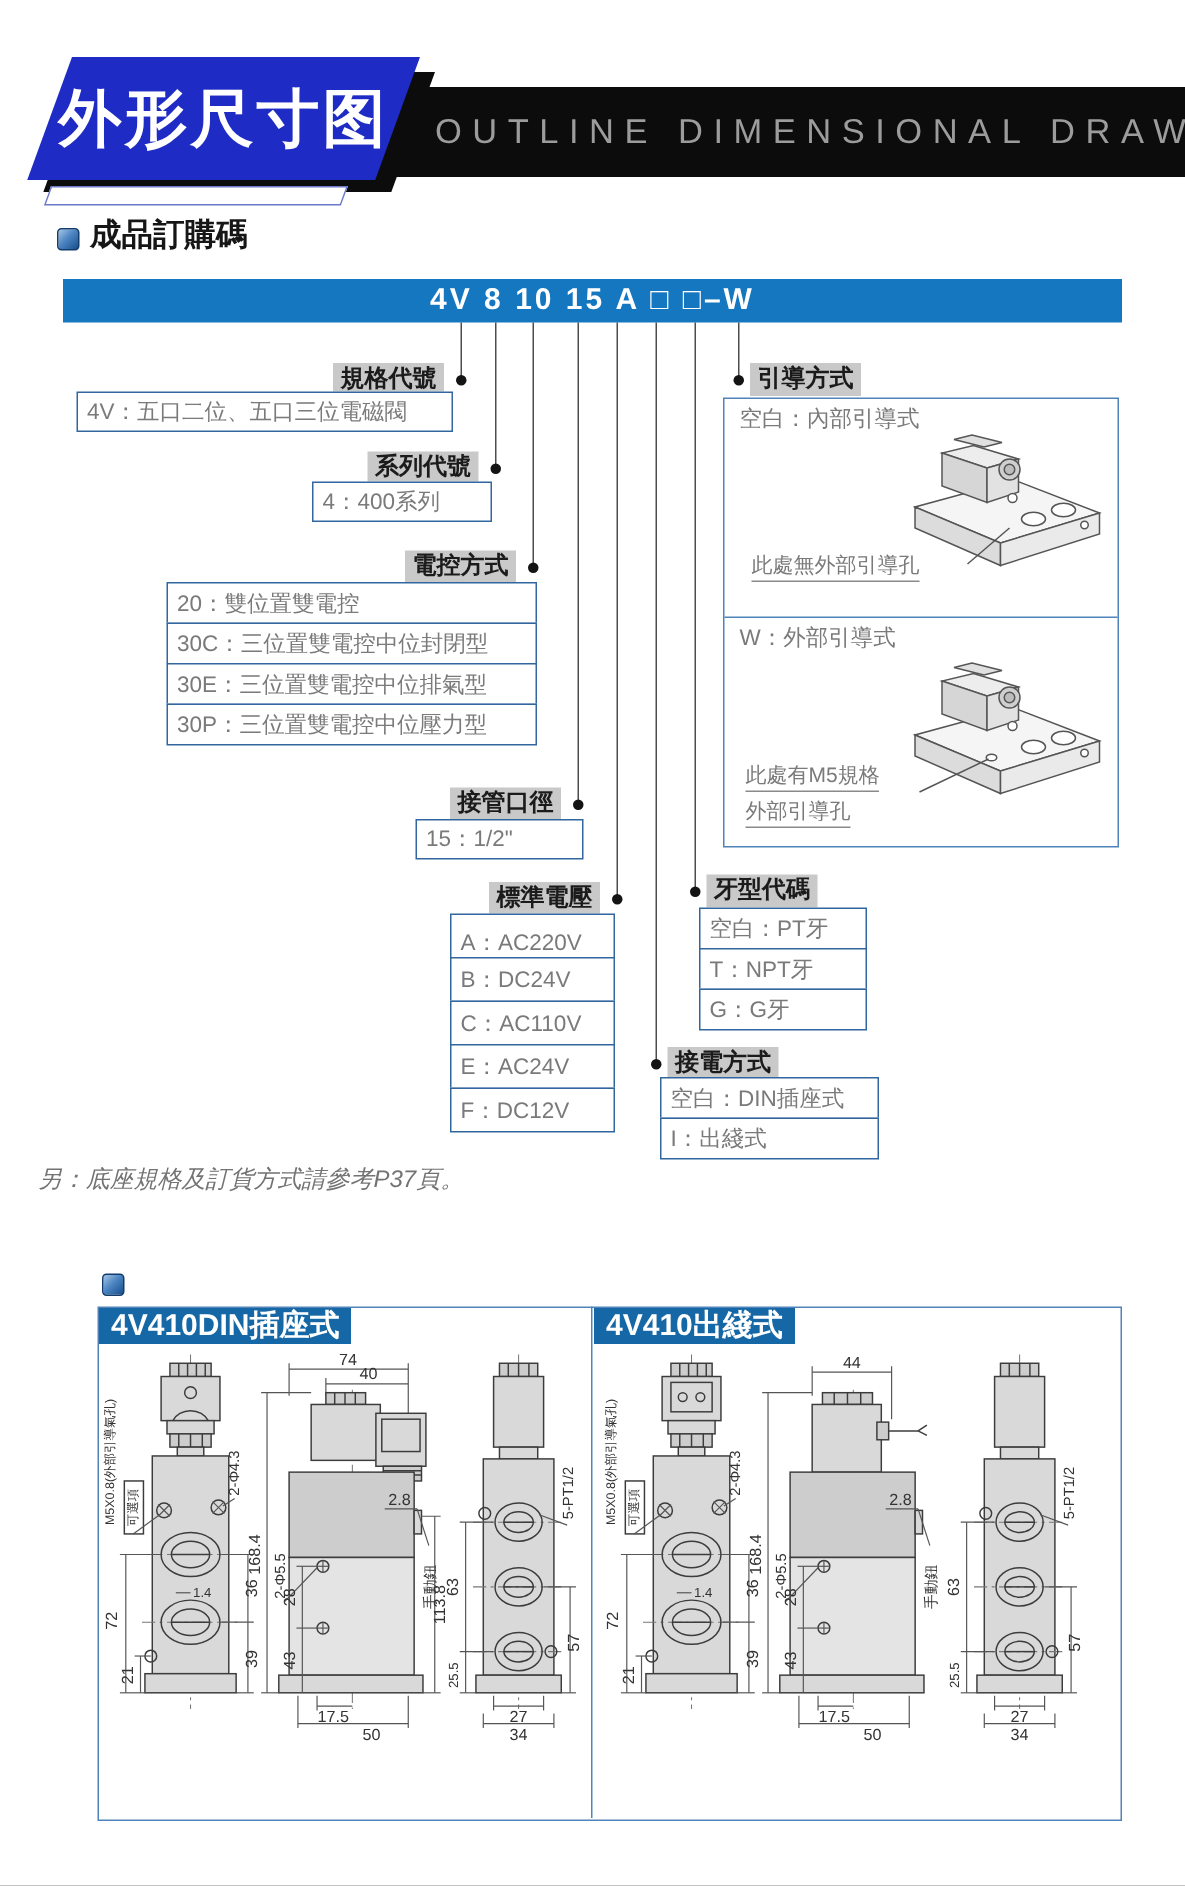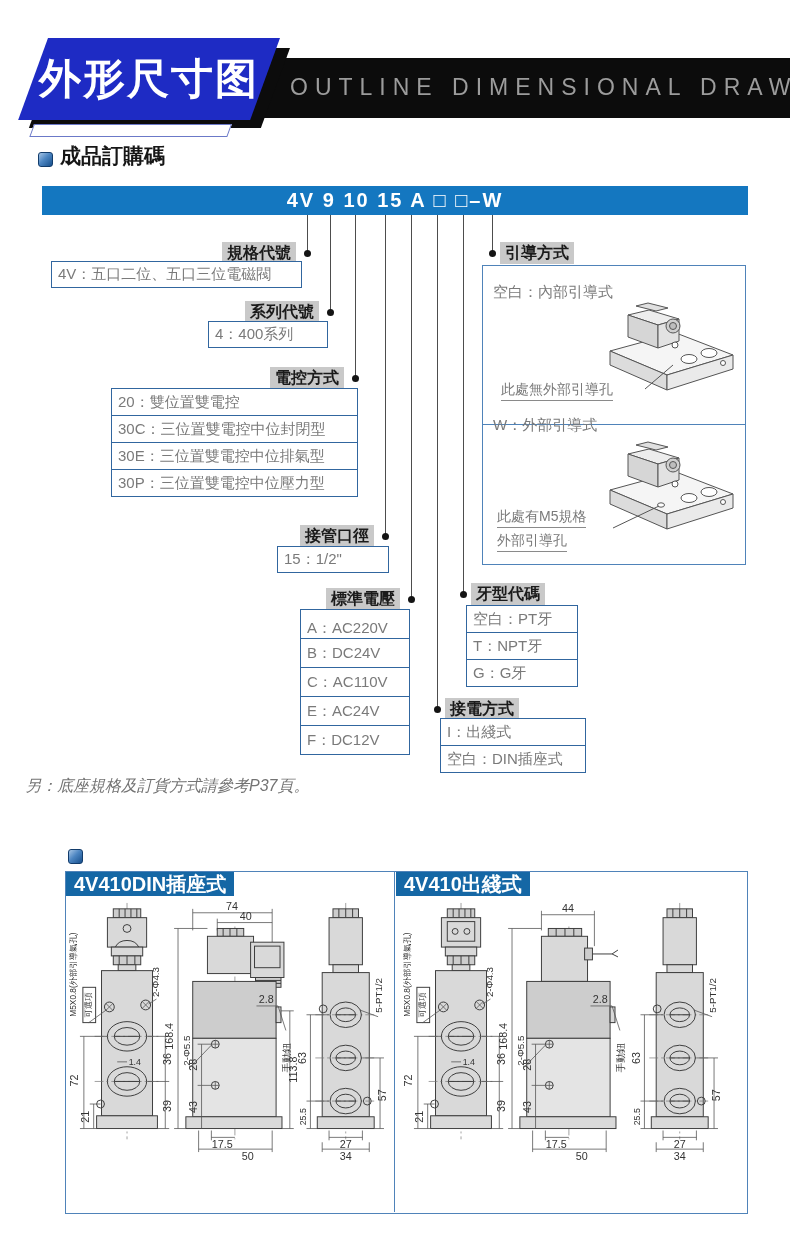--- a/index.html
+++ b/index.html
@@ -55,21 +55,21 @@
     <div class="abs" style="left:290px;top:74px;color:#9c9c9c;font-size:23px;letter-spacing:7px;
                 white-space:nowrap;">OUTLINE DIMENSIONAL DRAWING</div>
   </div>
 
   <div>
     <div class="secBullet" style="left:38px;top:152px;"></div>
     <div class="secTitle" style="left:60px;top:142px;font-size:21px;">成品訂購碼</div>
 
     <div class="abs" style="left:42px;top:186px;width:706px;height:29px;background:#1477c0;
                 display:flex;align-items:center;justify-content:center;">
-      <span style="color:#fff;font-weight:bold;font-size:20px;letter-spacing:2px;">4V 9 10 15 A □ □–W</span>
+      <span style="color:#fff;font-weight:bold;font-size:20px;letter-spacing:2px;">4V 8 10 15 A □ □–W</span>
     </div>
 
     <div class="vline" style="left:307px;top:215px;height:38px;"></div>
     <div class="vline" style="left:330px;top:215px;height:97px;"></div>
     <div class="vline" style="left:355px;top:215px;height:163px;"></div>
     <div class="vline" style="left:385px;top:215px;height:321px;"></div>
     <div class="vline" style="left:411px;top:215px;height:384px;"></div>
     <div class="vline" style="left:437px;top:215px;height:494px;"></div>
     <div class="vline" style="left:463px;top:215px;height:379px;"></div>
     <div class="vline" style="left:492px;top:215px;height:38px;"></div>
@@ -144,30 +144,30 @@
         </div>
       <div class="orow" style="height:26px;">
           <span>T：NPT牙</span>
         </div>
       <div class="orow" style="height:26px;">
           <span>G：G牙</span>
         </div>
     </div>
     <div class="obox" style="left:440px;top:719px;width:146px;">
       <div class="orow" style="height:26px;">
+          <span>空白：DIN插座式</span>
+        </div>
+      <div class="orow" style="height:26px;">
           <span>I：出綫式</span>
         </div>
-      <div class="orow" style="height:26px;">
-          <span>空白：DIN插座式</span>
-        </div>
     </div>
 
     <div class="bigbox" style="left:482px;top:265px;width:262px;height:298px;">
 
-      <div class="abs" style="left:0;top:0;width:262px;height:145px;border-bottom:1px solid #4f83b9;margin-top:13px;">
+      <div class="abs" style="left:0;top:0;width:262px;height:145px;border-bottom:1px solid #4f83b9;">
         <svg width="262" height="145" viewBox="0 0 262 145" style="position:absolute;left:0;top:0;">
           <g transform="translate(122,14)" stroke="#555" stroke-width="1" fill="#f3f3f3">
             <polygon points="5,58 62,82 128,62 71,40" fill="#f5f5f5"></polygon>
             <polygon points="5,58 5,72 62,97 62,82" fill="#dcdcdc"></polygon>
             <polygon points="62,82 62,97 128,76 128,62" fill="#eaeaea"></polygon>
             <polygon points="23,22 53,32 74,26 44,17" fill="#ededed"></polygon>
             <polygon points="23,22 23,44 53,55 53,32" fill="#d6d6d6"></polygon>
             <polygon points="53,32 53,55 74,48 74,26" fill="#e2e2e2"></polygon>
             <polygon points="31,13 51,18 63,15 43,10" fill="#e0e0e0"></polygon>
             <circle cx="68" cy="33" r="7" fill="#cfcfcf"></circle>

